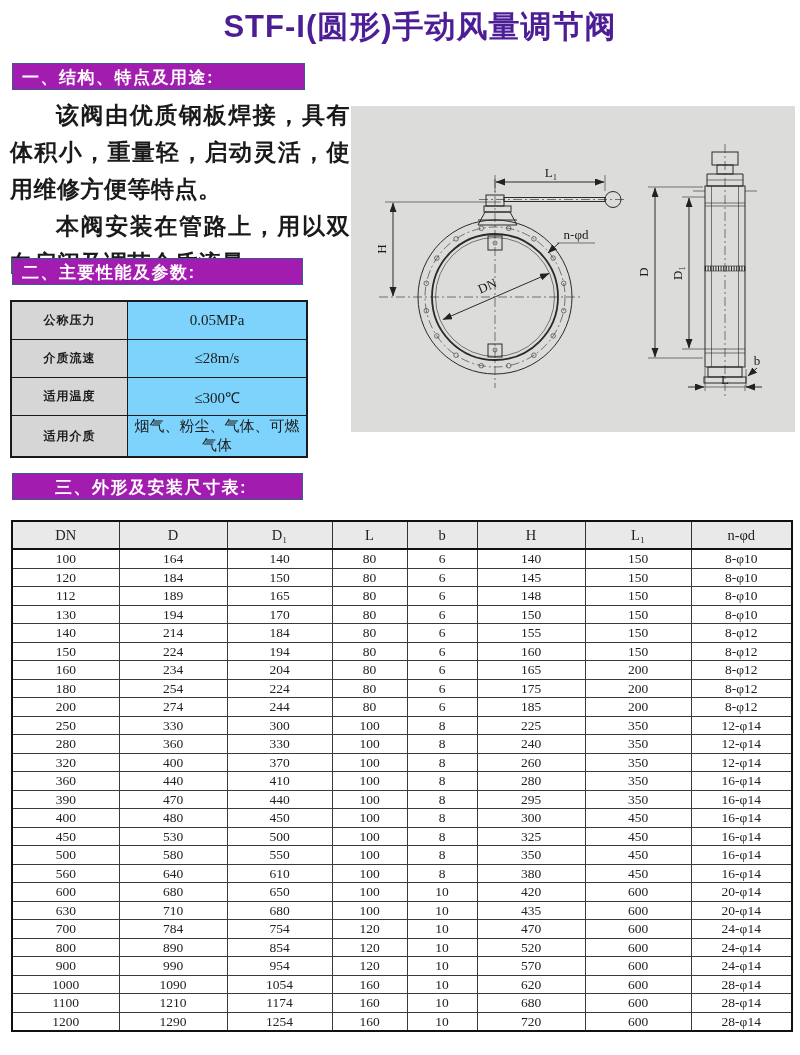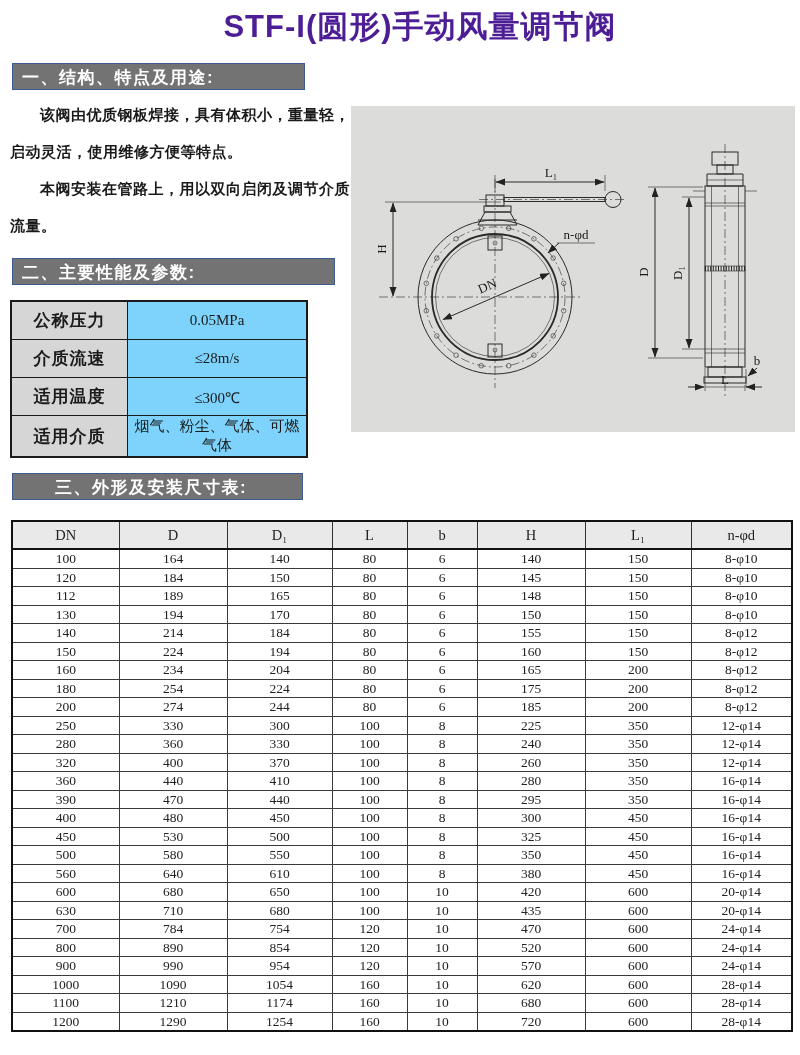--- a/index.html
+++ b/index.html
@@ -4,35 +4,35 @@
 <style>
   html,body{margin:0;padding:0;background:#ffffff;}
   .page{position:relative;width:800px;height:1055px;background:#ffffff;overflow:hidden;
         font-family:"Liberation Serif", serif;color:#1a1a1a;}
 
   .title{position:absolute;top:6px;left:0;width:100%;margin:0;text-align:center;
          font-family:"Liberation Sans", sans-serif;font-size:31px;font-weight:bold;
          color:#4c1d95;letter-spacing:1px;padding-left:20px;}
 
   .bar{position:absolute;left:12px;height:27px;line-height:27px;box-sizing:border-box;
-       background:#737373;border:1px solid #3a5a90;color:#ffffff;
+       background:#a21caf;border:1px solid #3a5a90;color:#ffffff;
        font-family:"Liberation Sans", sans-serif;font-weight:bold;font-size:17px;
        padding-left:9px;letter-spacing:1.5px;}
   .bar1{top:63px;width:293px;}
-  .bar2{top:258px;width:323px;}
+  .bar2{top:258px;width:291px;}
   .bar3{top:473px;width:291px;padding-left:42px;}
 
   .intro{position:absolute;left:10px;top:97px;width:340px;}
-  .intro p{margin:0;text-indent:2em;line-height:37px;font-size:15px;font-weight:bold;
+  .intro p{margin:0;text-indent:2em;line-height:37px;font-size:23px;font-weight:bold;
            letter-spacing:0.5px;text-align:justify;}
 
   .param-table{position:absolute;left:10px;top:300px;width:298px;border-collapse:collapse;
                border:2px solid #1a1a1a;}
   .param-table td{border:1px solid #1a1a1a;height:35px;text-align:center;vertical-align:middle;}
-  .param-table td.plabel{background:#d6d6d6;width:113px;font-weight:bold;font-size:17px;letter-spacing:1px;}
+  .param-table td.plabel{background:#d6d6d6;width:113px;font-weight:bold;font-size:12px;letter-spacing:1px;}
   .param-table td.pvalue{background:#7dd3fc;font-size:15px;}
 
   .drawing{position:absolute;left:351px;top:106px;width:444px;height:326px;background:#dcdcda;}
   .drawing svg{display:block;}
   .dline{stroke:#2a2a2a;stroke-width:1;fill:none;}
   .dthin{stroke:#2a2a2a;stroke-width:0.6;fill:none;}
   .dthick{stroke:#2a2a2a;stroke-width:1.8;fill:none;}
   .dcl{stroke:#2a2a2a;stroke-width:0.6;fill:none;stroke-dasharray:9 3 2 3;}
   .dtext{font-family:"Liberation Serif", serif;font-size:13px;fill:#1a1a1a;}
 

